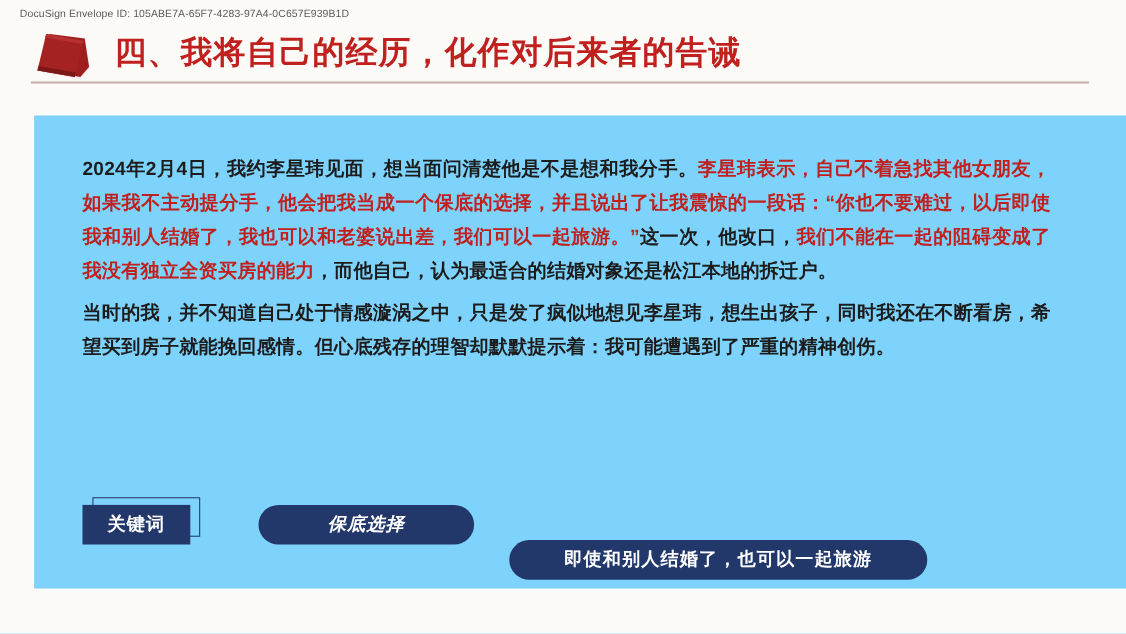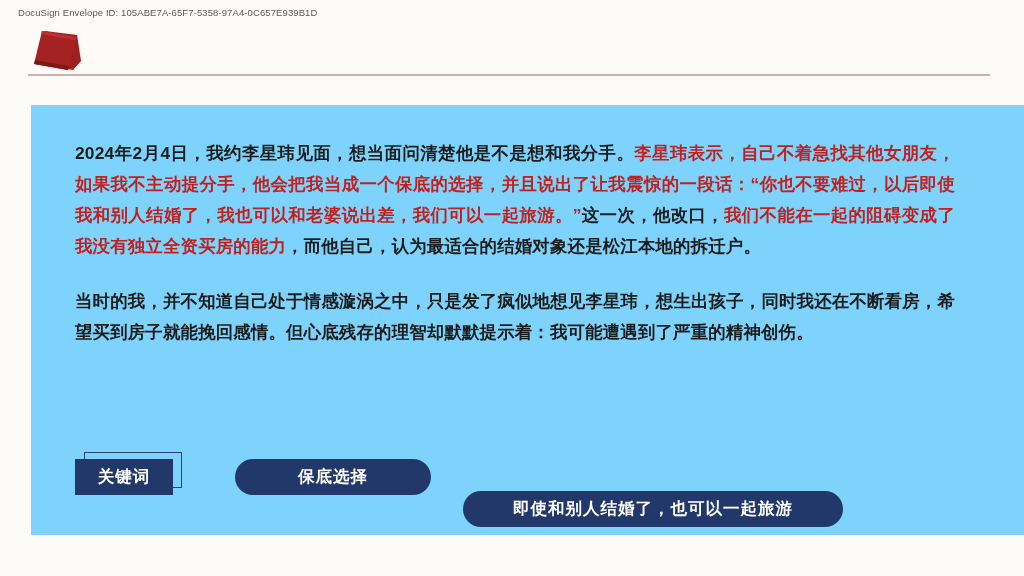--- a/index.html
+++ b/index.html
@@ -77,21 +77,21 @@
     top: 33px;
     width: 880px;
     font-size: 17.4px;
     font-weight: bold;
     line-height: 31px;
     color: #1c1c1c;
     text-align: justify;
     text-justify: inter-ideograph;
     letter-spacing: 0.2px;
   }
-  .para + .para { margin-top: 24px; }
+  .para + .para { margin-top: 7px; }
   .hl { color: #c0201e; }
 
   
   .tag-row {
     position: absolute;
     left: 44px;
     bottom: 40px;
     height: 36px;
   }
   .keyword-wrap {
@@ -135,43 +135,44 @@
     color: #ffffff;
     border-radius: 18px;
     font-size: 16.5px;
     font-weight: bold;
     display: flex;
     align-items: center;
     justify-content: center;
     letter-spacing: 1px;
     box-sizing: border-box;
   }
-  .pill-1 { left: 160px; width: 196px; }
+  .pill-1 { left: 160px; width: 196px; font-style: italic; }
   .pill-2 { left: 388px; width: 380px; margin-top: 32px; }
 </style>
 </head>
 <body>
 
-<div class="docusign-bar">DocuSign Envelope ID: 105ABE7A-65F7-5358-97A4-0C657E939B1D</div>
+<div class="docusign-bar">DocuSign Envelope ID: 105ABE7A-65F7-4283-97A4-0C657E939B1D</div>
 
 <div class="header">
 
   <span class="book-icon">
     <svg width="60" height="48" viewBox="0 0 60 48" xmlns="http://www.w3.org/2000/svg">
 
       <path d="M12 38 L46 44 L56 34 L52 6 L18 2 Z" fill="#f6eeee"></path>
       <path d="M14 36 L47 42 L55 33 L51 7 L19 3 Z" fill="#9e1f1f"></path>
 
       <path d="M8 36 L42 42 L50 9 L16 3 Z" fill="#a52222"></path>
       <path d="M8 36 L42 42 L43 38 L9 32 Z" fill="#7e1818"></path>
 
       <path d="M16 3 L50 9 L49 12 L15 6 Z" fill="#b83030"></path>
     </svg>
   </span>
 
+  <div class="title">四、我将自己的经历，化作对后来者的告诫</div>
 
   <div class="title-rule"></div>
 </div>
 
 <div class="panel">
 
   <div class="body-text">
     <div class="para"><span>2024年2月4日，我约李星玮见面，想当面问清楚他是不是想和我分手。</span><span class="hl">李星玮表示，自己不着急找其他女朋友，如果我不主动提分手，他会把我当成一个保底的选择，并且说出了让我震惊的一段话：“你也不要难过，以后即使我和别人结婚了，我也可以和老婆说出差，我们可以一起旅游。”</span><span>这一次，他改口，</span><span class="hl">我们不能在一起的阻碍变成了我没有独立全资买房的能力</span><span>，而他自己，认为最适合的结婚对象还是松江本地的拆迁户。</span></div>
 
     <div class="para"><span>当时的我，并不知道自己处于情感漩涡之中，只是发了疯似地想见李星玮，想生出孩子，同时我还在不断看房，希望买到房子就能挽回感情。但心底残存的理智却默默提示着：我可能遭遇到了严重的精神创伤。</span></div>

